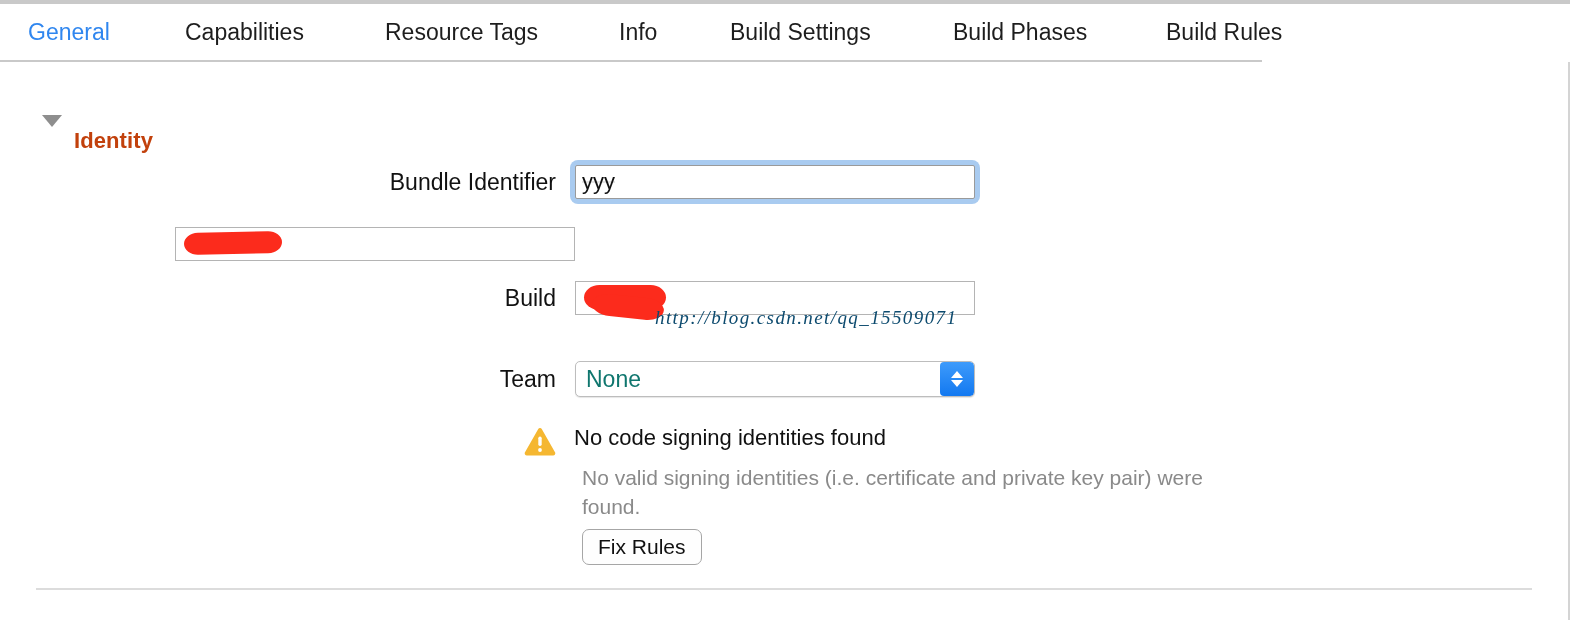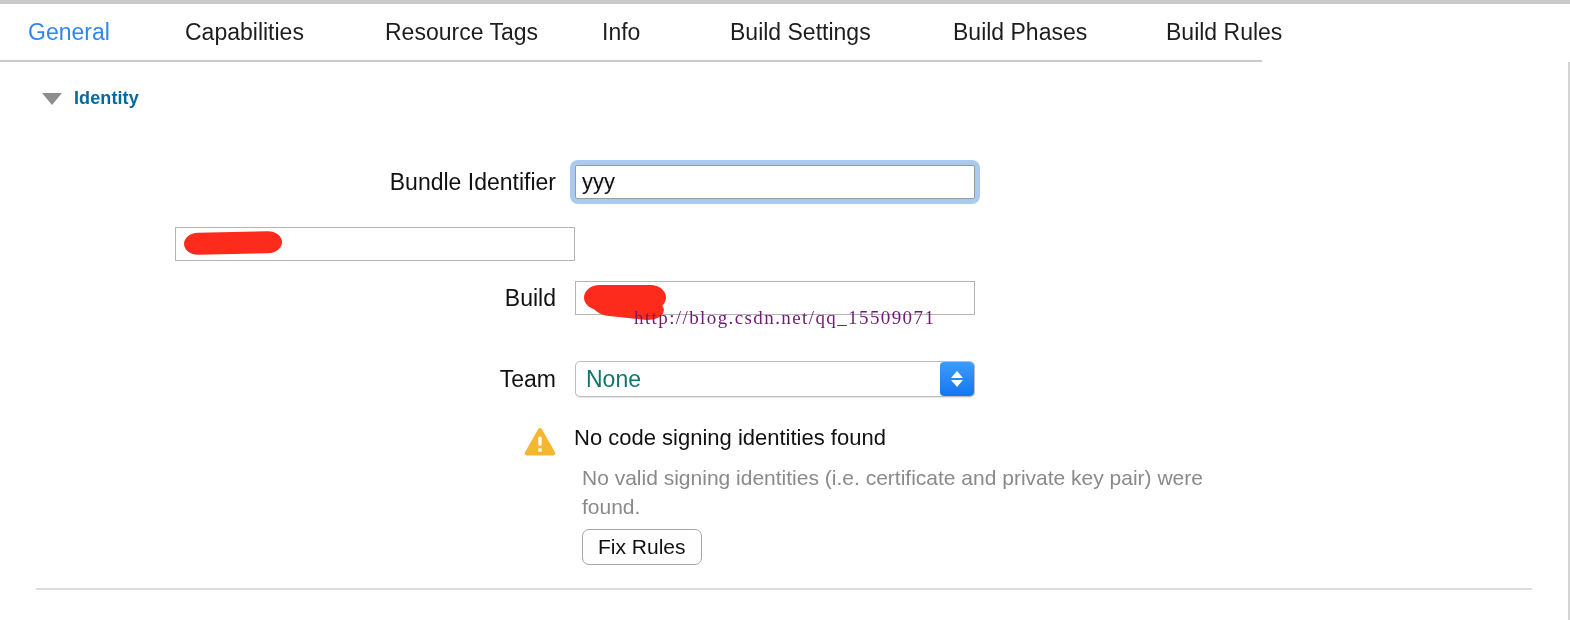--- a/index.html
+++ b/index.html
@@ -83,24 +83,25 @@
     gap: 12px;
     cursor: default;
   }
   .disclosure {
     width: 0; height: 0;
     border-left: 10px solid transparent;
     border-right: 10px solid transparent;
     border-top: 12px solid #8e8e8e;
   }
   .section-title {
-    font-size: 18px;
+    font-size: 22px;
     font-weight: bold;
-    color: #0369a1;
+    color: #c2410c;
     letter-spacing: 0.1px;
+    margin-top: 40px;
   }
 
   
   .form {
     position: absolute;
     left: 0;
     top: 160px;
     width: 1570px;
   }
   .row {
@@ -177,29 +178,30 @@
     top: 14px;
     width: 72px;
     height: 22px;
     border-radius: 20px / 12px;
     transform: rotate(6deg);
   }
 
   
   .watermark {
     position: absolute;
-    left: 634px;
+    left: 655px;
     top: 307px;
     font-family: "Liberation Serif", serif;
     font-size: 19px;
     letter-spacing: 1.4px;
-    color: #701a75;
+    color: #0c4a6e;
     white-space: nowrap;
     user-select: none;
     pointer-events: none;
+    font-style: italic;
   }
 
   
   .popup {
     width: 400px;
     height: 36px;
     border: 1px solid #bdbdbd;
     border-radius: 5px;
     background: #ffffff;
     box-sizing: border-box;
@@ -297,21 +299,21 @@
 
 <div id="window">
 
   <div class="top-edge"></div>
 
   <div class="tabbar">
     <div class="tabs">
       <div class="tab active" style="position:absolute;left:28px;">General</div>
       <div class="tab" style="position:absolute;left:185px;">Capabilities</div>
       <div class="tab" style="position:absolute;left:385px;">Resource Tags</div>
-      <div class="tab" style="position:absolute;left:602px;">Info</div>
+      <div class="tab" style="position:absolute;left:619px;">Info</div>
       <div class="tab" style="position:absolute;left:730px;">Build Settings</div>
       <div class="tab" style="position:absolute;left:953px;">Build Phases</div>
       <div class="tab" style="position:absolute;left:1166px;">Build Rules</div>
     </div>
   </div>
 
   <div class="right-edge"></div>
 
   <div class="section-header">
     <span class="disclosure"></span>

